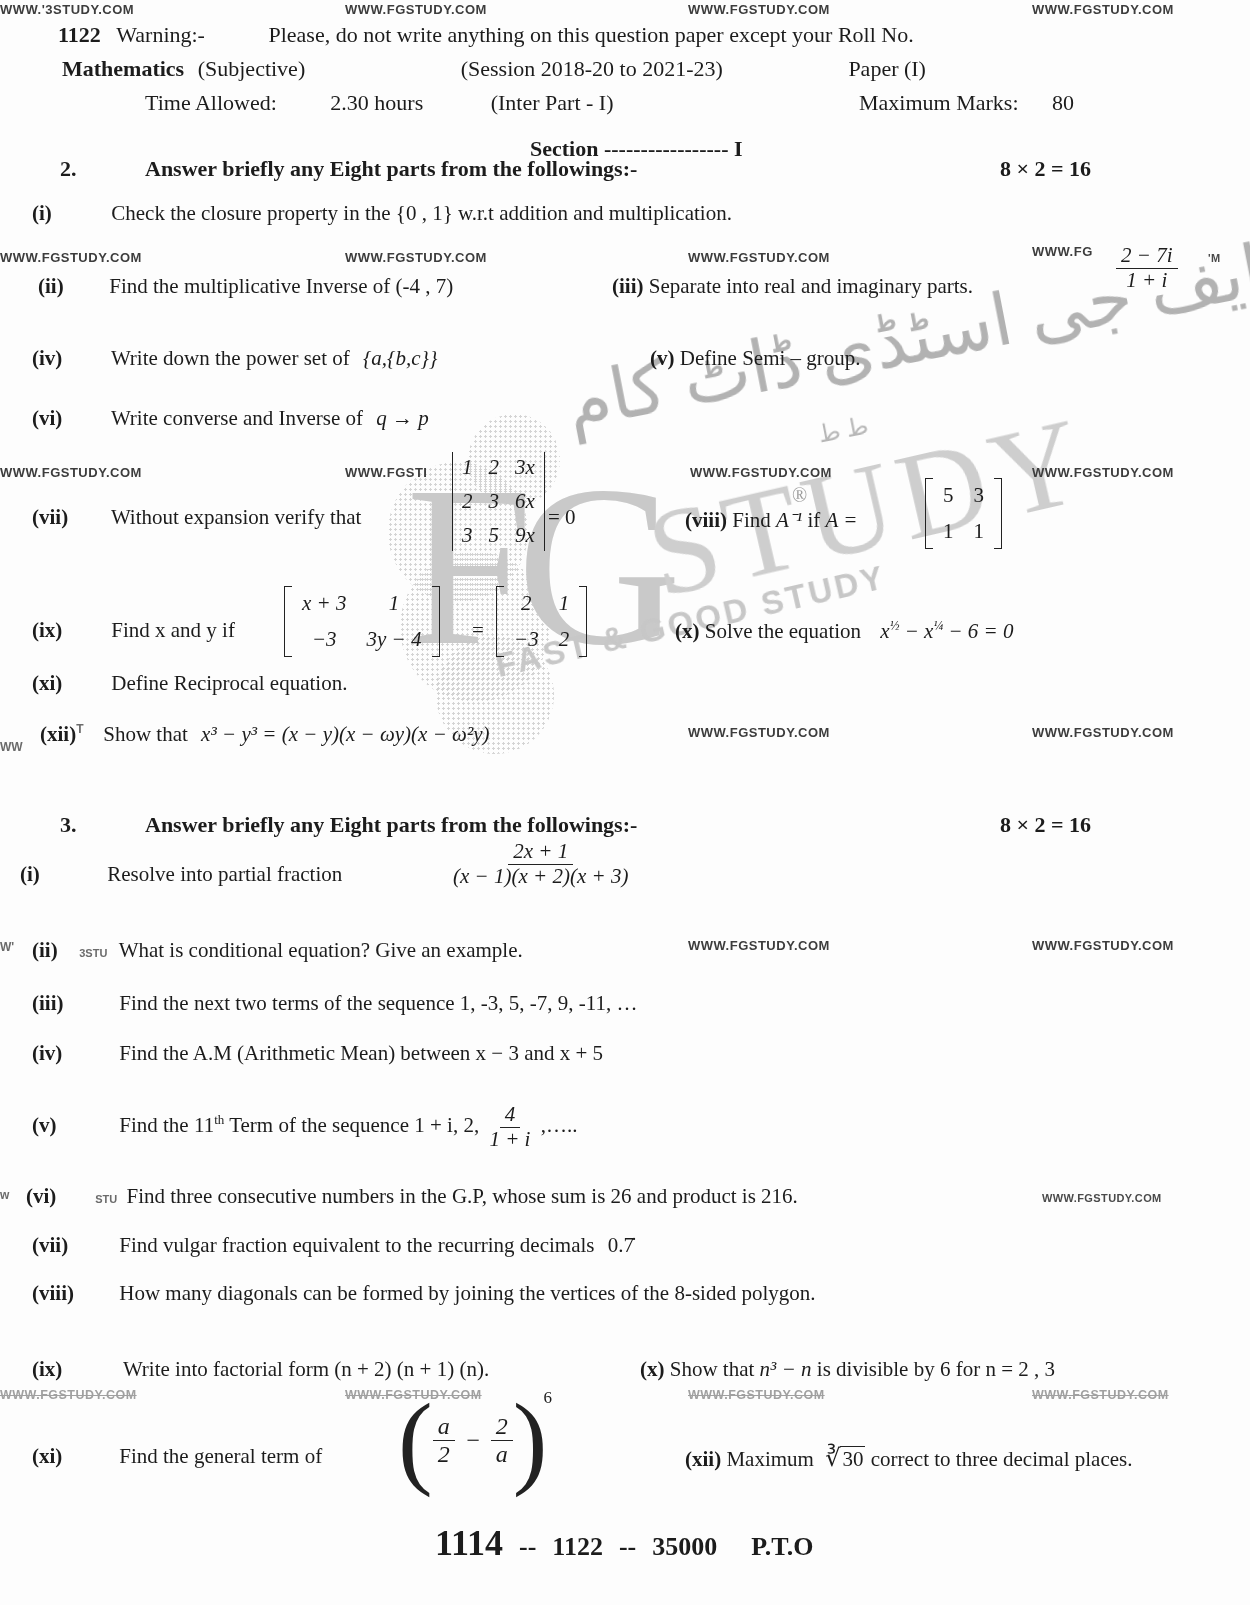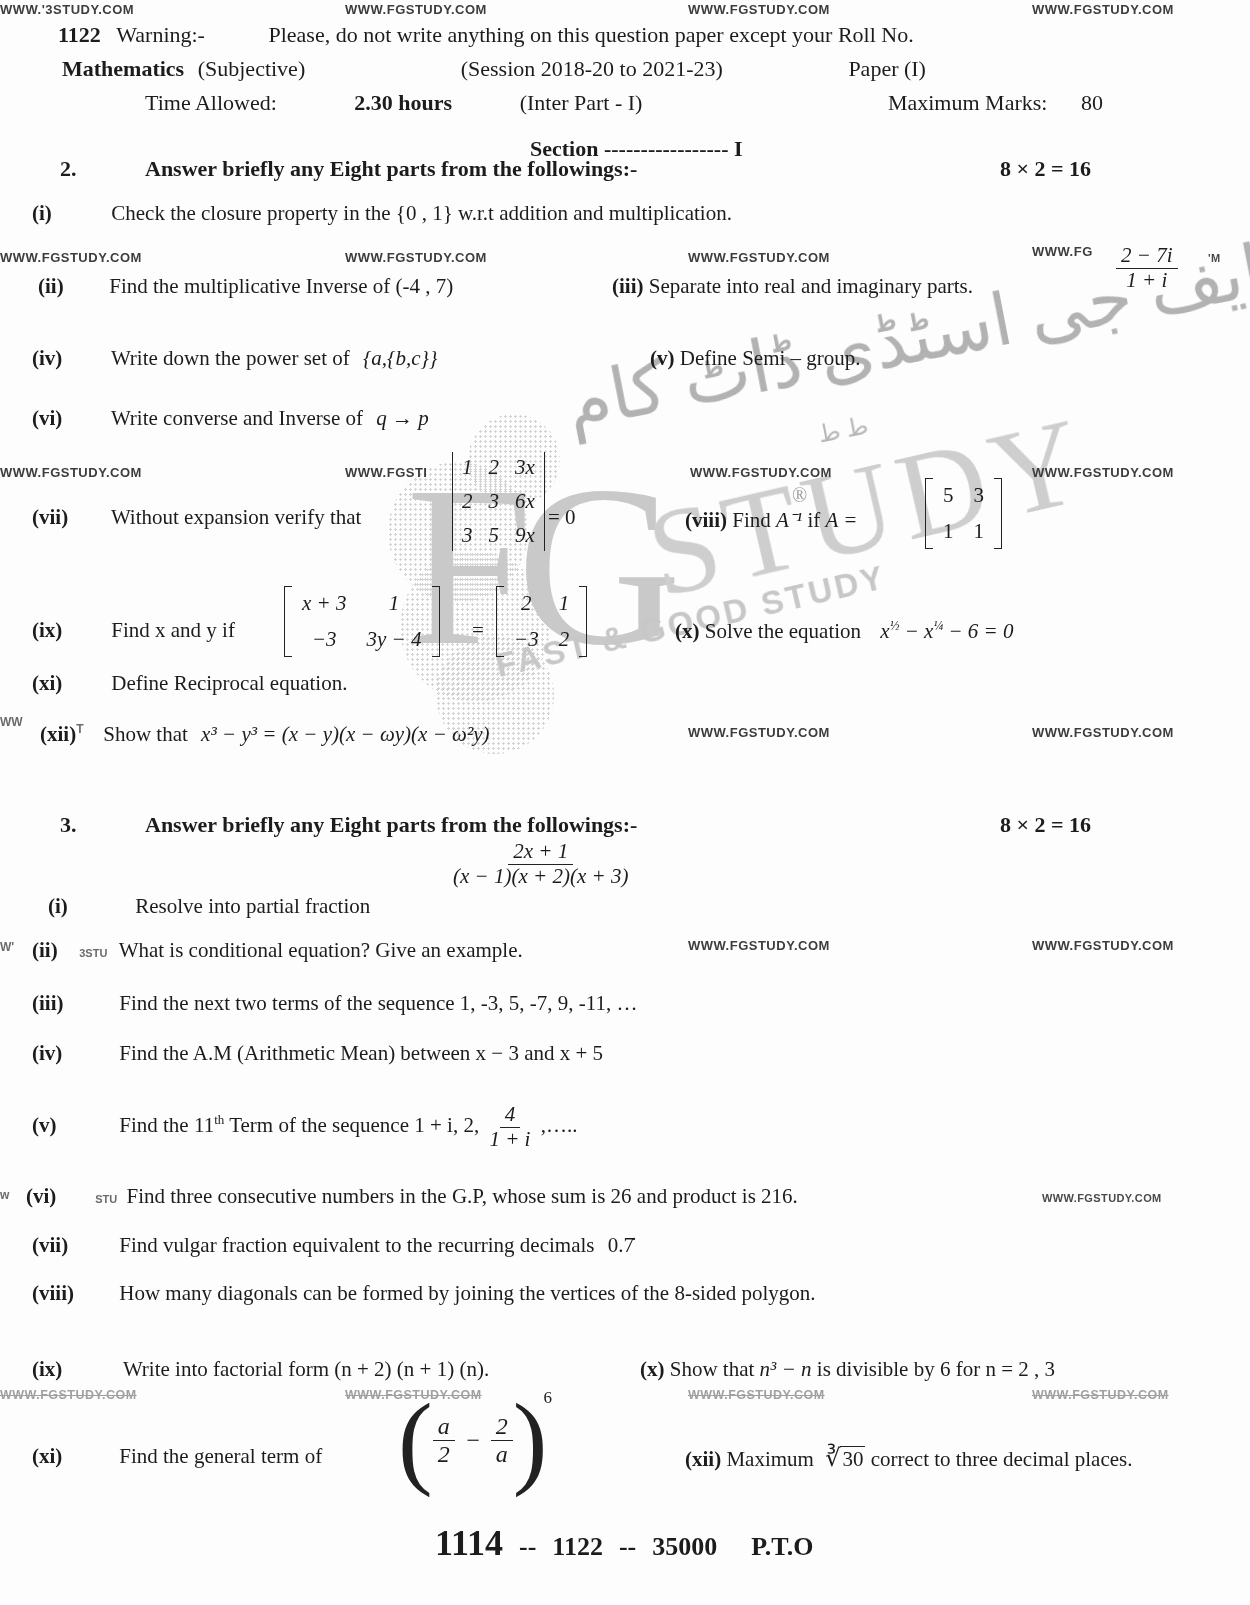--- a/index.html
+++ b/index.html
@@ -74,21 +74,21 @@
     <span style="margin-left:58px;">Please, do not write anything on this question paper except your Roll No.</span>
   </div>
   <div class="abs hdr" style="left:62px;top:56px;">
     <span class="b">Mathematics</span>
     <span style="margin-left:8px;">(Subjective)</span>
     <span style="margin-left:150px;">(Session 2018-20 to 2021-23)</span>
     <span style="margin-left:120px;">Paper (I)</span>
   </div>
   <div class="abs hdr" style="left:145px;top:90px;">
     <span>Time Allowed:</span>
-    <span style="margin-left:72px;font-weight:bold;">2.30 hours</span>
+    <span style="margin-left:48px;">2.30 hours</span>
     <span style="margin-left:62px;">(Inter Part - I)</span>
     <span style="margin-left:240px;">Maximum Marks:</span>
     <span style="margin-left:28px;">80</span>
   </div>
   <div class="abs hdr b" style="left:530px;top:136px;">Section ----------------- I</div>
 
   <div class="abs hdr b" style="left:60px;top:156px;">2.</div>
   <div class="abs hdr b" style="left:145px;top:156px;">Answer briefly any Eight parts from the followings:-</div>
   <div class="abs hdr b" style="left:1000px;top:156px;">8 × 2 = 16</div>
 
@@ -214,34 +214,34 @@
     <span class="b">(x)</span>
     <span>Solve the equation</span>
     <span class="it" style="margin-left:14px;"><span>x</span><sup>½</sup><span> − x</span><sup>¼</sup><span> − 6 = 0</span></span>
   </div>
 
   <div class="abs txt" style="left:32px;top:671px;">
     <span class="lbl">(xi)</span>
     <span>Define Reciprocal equation.</span>
   </div>
 
-  <div class="abs stray" style="left:0px;top:715px;">WW</div>
+  <div class="abs stray" style="left:0px;top:740px;">WW</div>
   <div class="abs txt" style="left:40px;top:722px;">
     <span class="lbl" style="min-width:58px;"><span>(xii)</span><sup class="stray">T</sup></span>
     <span>Show that</span>
     <span class="it" style="margin-left:8px;">x³ − y³ = (x − y)(x − ωy)(x − ω²y)</span>
   </div>
   <div class="abs wmrow" style="left:688px;top:725px;">WWW.FGSTUDY.COM</div>
   <div class="abs wmrow" style="left:1032px;top:725px;">WWW.FGSTUDY.COM</div>
 
   <div class="abs hdr b" style="left:60px;top:812px;">3.</div>
   <div class="abs hdr b" style="left:145px;top:812px;">Answer briefly any Eight parts from the followings:-</div>
   <div class="abs hdr b" style="left:1000px;top:812px;">8 × 2 = 16</div>
 
-  <div class="abs txt" style="left:48px;top:862px;margin-top:32px;">
+  <div class="abs txt" style="left:20px;top:862px;">
     <span class="lbl" style="min-width:82px;">(i)</span>
     <span>Resolve into partial fraction</span>
   </div>
   <div class="abs txt it" style="left:448px;top:840px;">
     <span class="frac">
       <span class="fn">2x + 1</span>
       <span class="fd">(x − 1)(x + 2)(x + 3)</span>
     </span>
   </div>
 

